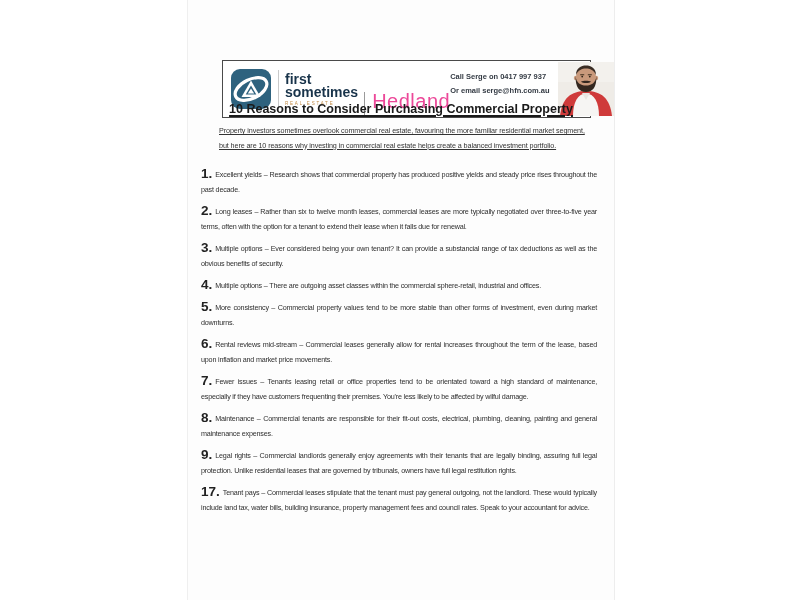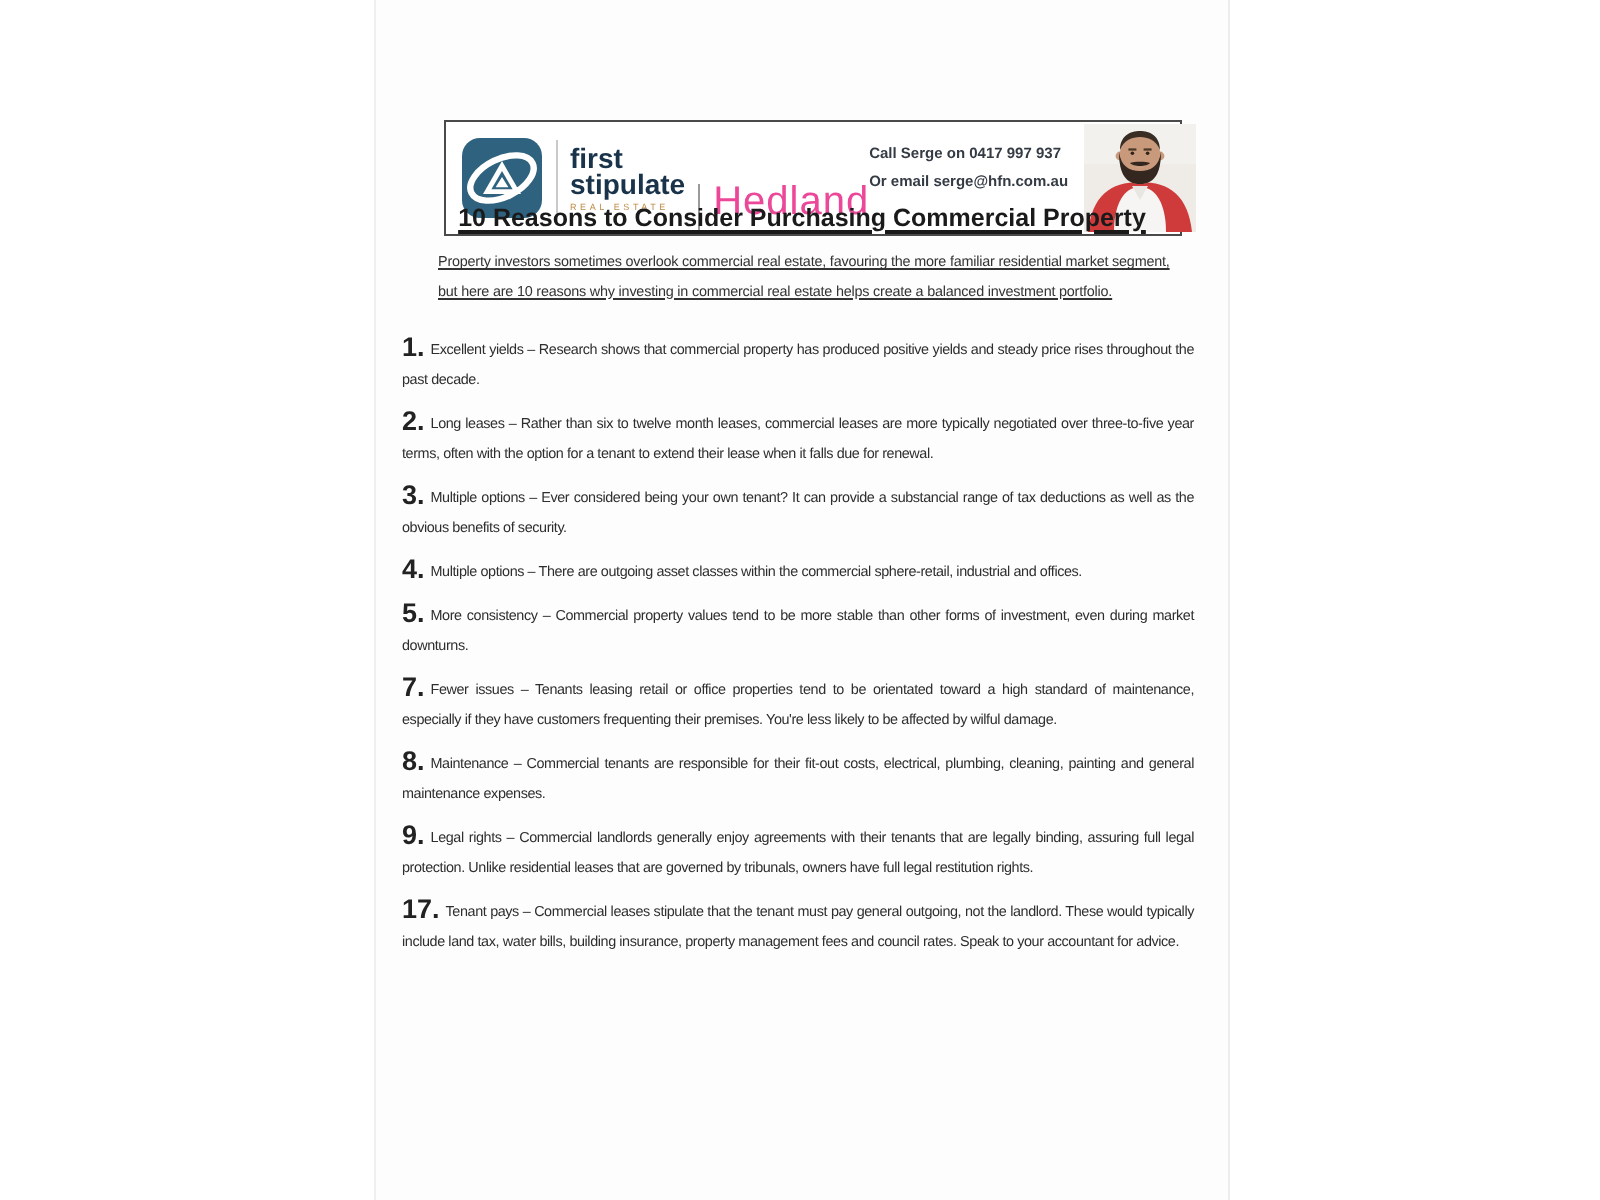--- a/index.html
+++ b/index.html
@@ -50,21 +50,21 @@
           <g transform="rotate(-26 21 21)">
             <ellipse cx="21" cy="21" rx="17" ry="9.5" fill="none" stroke="#ffffff" stroke-width="3.2"></ellipse>
           </g>
           <path d="M21 12.5 L30.5 29 L11.5 29 Z" fill="#ffffff"></path>
           <path d="M21 17.5 L26.3 26.6 L15.7 26.6 Z" fill="#2e627e"></path>
           <path d="M21 20.5 L24.2 25.6 L17.8 25.6 Z" fill="#ffffff"></path>
         </svg>
         <div class="brand-divider"></div>
         <div class="brand-text">
           <div class="brand-line">first</div>
-          <div class="brand-line">stipulate</div>
+          <div class="brand-line">sometimes</div>
           <div class="brand-tagline">REAL ESTATE</div>
         </div>
         <div class="office">Hedland</div>
       </div>
 
       <div class="contact">
         <div>Call Serge on 0417 997 937</div>
         <div>Or email serge@hfn.com.au</div>
       </div>
 
@@ -103,20 +103,21 @@
   <p class="reason"><span class="num">1.</span><span>Excellent yields – Research shows that commercial property has produced positive yields and steady price rises throughout the past decade.</span></p>
 
   <p class="reason"><span class="num">2.</span><span>Long leases – Rather than six to twelve month leases, commercial leases are more typically negotiated over three-to-five year terms, often with the option for a tenant to extend their lease when it falls due for renewal.</span></p>
 
   <p class="reason"><span class="num">3.</span><span>Multiple options – Ever considered being your own tenant? It can provide a substancial range of tax deductions as well as the obvious benefits of security.</span></p>
 
   <p class="reason"><span class="num">4.</span><span>Multiple options – There are outgoing asset classes within the commercial sphere-retail, industrial and offices.</span></p>
 
   <p class="reason"><span class="num">5.</span><span>More consistency – Commercial property values tend to be more stable than other forms of investment, even during market downturns.</span></p>
 
+  <p class="reason"><span class="num">6.</span><span>Rental reviews mid-stream – Commercial leases generally allow for rental increases throughout the term of the lease, based upon inflation and market price movements.</span></p>
 
   <p class="reason"><span class="num">7.</span><span>Fewer issues – Tenants leasing retail or office properties tend to be orientated toward a high standard of maintenance, especially if they have customers frequenting their premises. You're less likely to be affected by wilful damage.</span></p>
 
   <p class="reason"><span class="num">8.</span><span>Maintenance – Commercial tenants are responsible for their fit-out costs, electrical, plumbing, cleaning, painting and general maintenance expenses.</span></p>
 
   <p class="reason"><span class="num">9.</span><span>Legal rights – Commercial landlords generally enjoy agreements with their tenants that are legally binding, assuring full legal protection. Unlike residential leases that are governed by tribunals, owners have full legal restitution rights.</span></p>
 
   <p class="reason"><span class="num">17.</span><span>Tenant pays – Commercial leases stipulate that the tenant must pay general outgoing, not the landlord. These would typically include land tax, water bills, building insurance, property management fees and council rates. Speak to your accountant for advice.</span></p>
 </div>
   </div>

